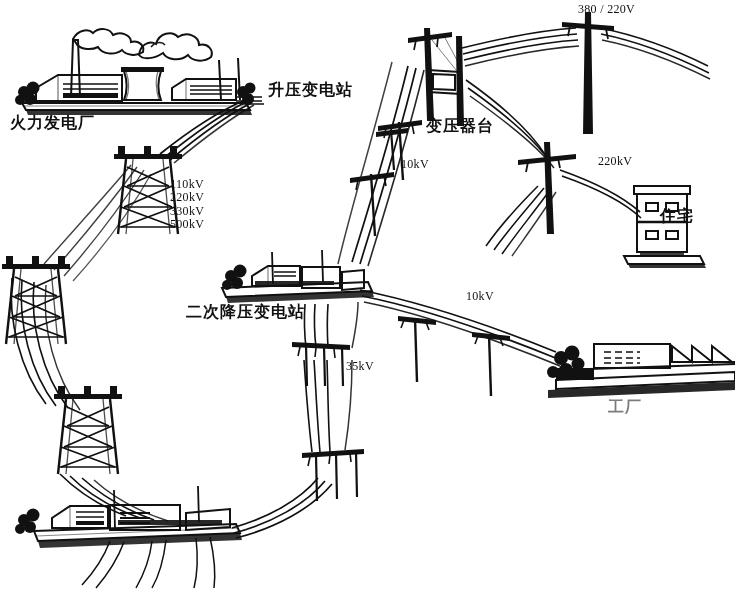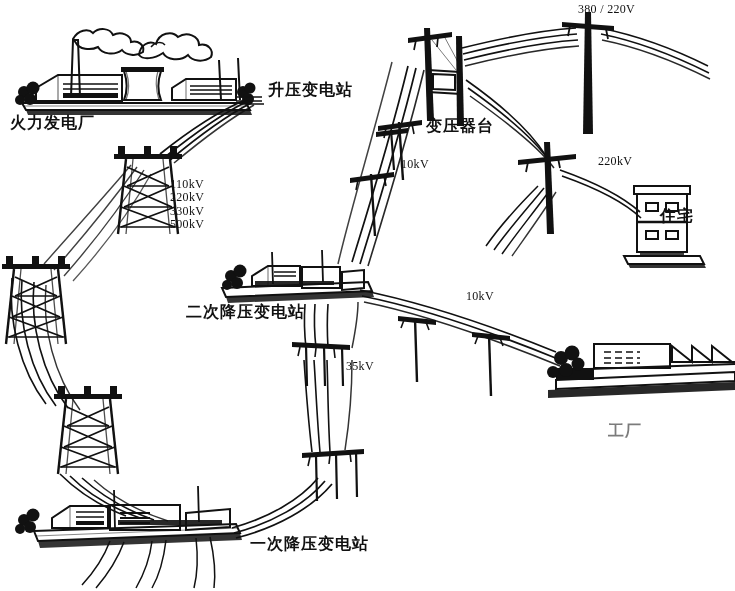--- a/index.html
+++ b/index.html
@@ -42,21 +42,20 @@
     font-size: 12px;
     font-weight: 400;
   }
   .kv-stack span {
     display: block;
     line-height: 1.12;
     text-align: center;
   }
   .faded {
     opacity: 0.55;
-    margin-top: 24px;
   }
 </style>
 </head>
 <body>
 
 <div id="diagram-root">
 
   <svg id="diagram-svg" viewBox="0 0 735 591">
     <defs>
       <g id="lattice-tower-glyph">
@@ -393,21 +392,20 @@
 
   <div class="lbl lbl-kv kv-stack" style="left:170px; top:178px;">
     <span>110kV</span>
     <span>220kV</span>
     <span>330kV</span>
     <span>500kV</span>
   </div>
 
   <div class="lbl lbl-cn" style="left:174px; top:303px;margin-left:12px;">二次降压变电站</div>
 
-  <div class="lbl lbl-cn" style="left:250px; top:535px;">一次降压变电站</div>
 
   <div class="lbl lbl-cn" style="left:426px; top:117px;">变压器台</div>
 
   <div class="lbl lbl-kv" style="left:578px; top:3px;">380 / 220V</div>
 
   <div class="lbl lbl-kv" style="left:401px; top:158px;">10kV</div>
 
   <div class="lbl lbl-kv" style="left:466px; top:290px;">10kV</div>
 
   <div class="lbl lbl-kv" style="left:346px; top:360px;">35kV</div>

